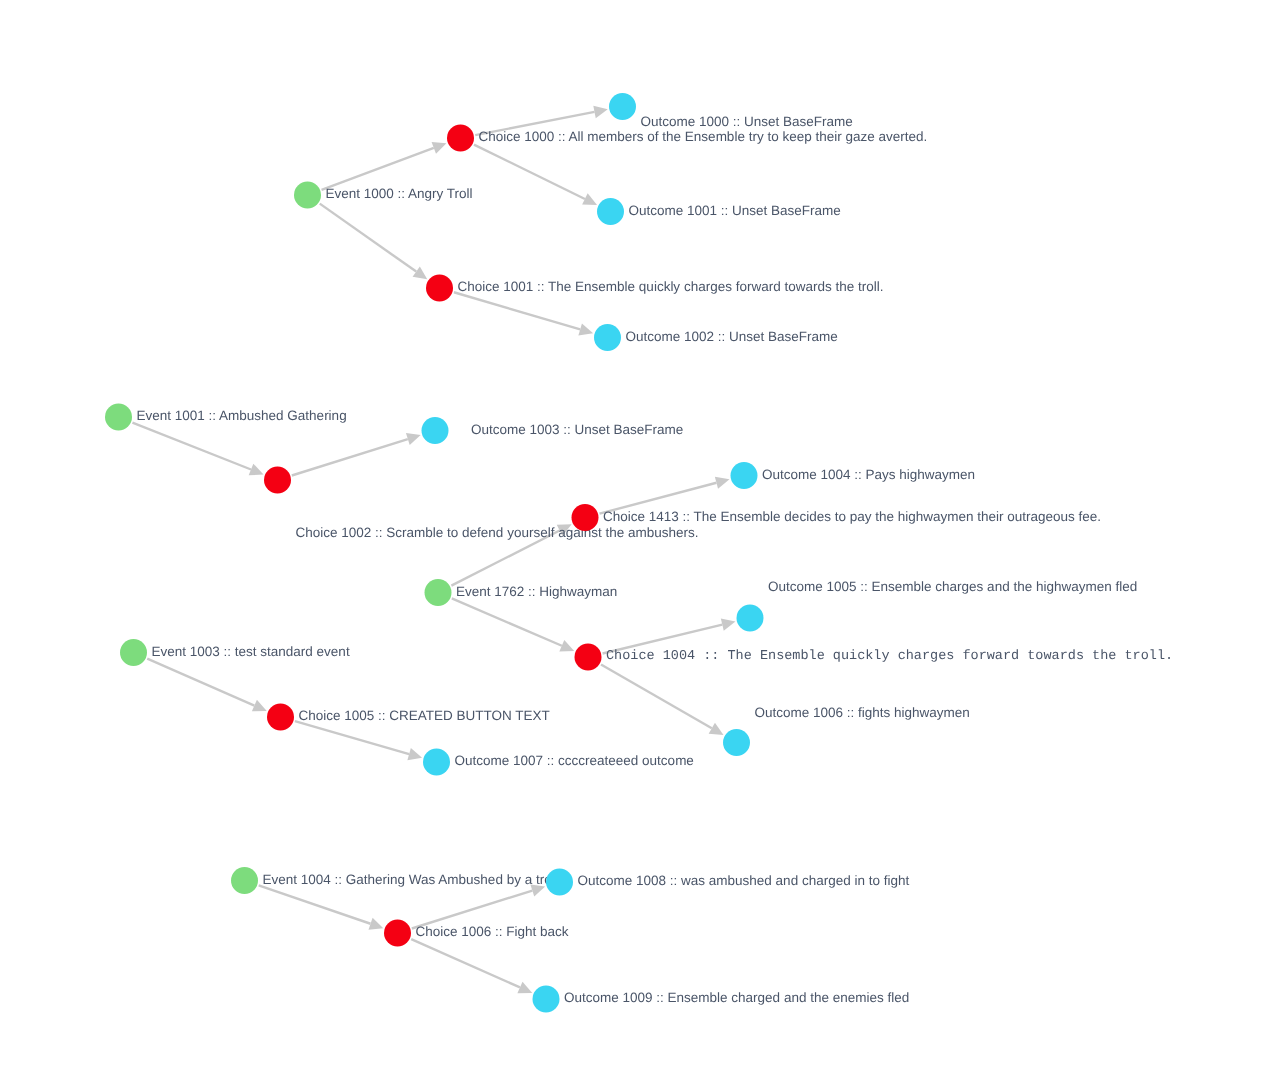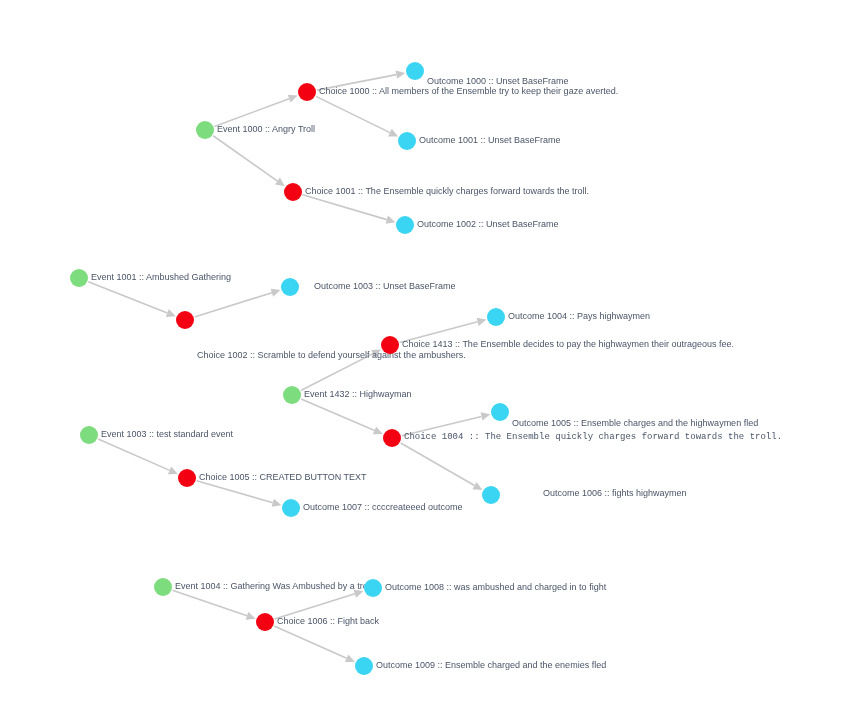--- a/index.html
+++ b/index.html
@@ -98,31 +98,31 @@
       <div class="node-label" style="left: 305px; top: 186px;">Choice 1001 :: The Ensemble quickly charges forward towards the troll.</div>
       <div class="node node-outcome" title="Outcome 1002 :: Unset BaseFrame" style="left: 396px; top: 216px; width: 18px; height: 18px;"></div>
       <div class="node-label" style="left: 417px; top: 219px;">Outcome 1002 :: Unset BaseFrame</div>
       <div class="node node-event" title="Event 1001 :: Ambushed Gathering" style="left: 70px; top: 269px; width: 18px; height: 18px;"></div>
       <div class="node-label" style="left: 91px; top: 272px;">Event 1001 :: Ambushed Gathering</div>
       <div class="node node-choice" title="Choice 1002 :: Scramble to defend yourself against the ambushers." style="left: 176px; top: 311px; width: 18px; height: 18px;"></div>
       <div class="node-label" style="left: 197px; top: 314px; margin-top: 36px;">Choice 1002 :: Scramble to defend yourself against the ambushers.</div>
       <div class="node node-outcome" title="Outcome 1003 :: Unset BaseFrame" style="left: 281px; top: 278px; width: 18px; height: 18px;"></div>
       <div class="node-label" style="left: 314px; top: 281px;">Outcome 1003 :: Unset BaseFrame</div>
       <div class="node node-event" title="Event 1002 :: Highwayman" style="left: 283px; top: 386px; width: 18px; height: 18px;"></div>
-      <div class="node-label" style="left: 304px; top: 389px;">Event 1432 :: Highwayman</div>
+      <div class="node-label" style="left: 304px; top: 389px;">Event 1762 :: Highwayman</div>
       <div class="node node-choice" title="Choice 1003 :: The Ensemble decides to pay the highwaymen their outrageous fee." style="left: 381px; top: 336px; width: 18px; height: 18px;"></div>
       <div class="node-label" style="left: 402px; top: 339px;">Choice 1413 :: The Ensemble decides to pay the highwaymen their outrageous fee.</div>
       <div class="node node-outcome" title="Outcome 1004 :: Pays highwaymen" style="left: 487px; top: 308px; width: 18px; height: 18px;"></div>
       <div class="node-label" style="left: 508px; top: 311px;">Outcome 1004 :: Pays highwaymen</div>
       <div class="node node-choice" title="Choice 1004 :: The Ensemble quickly charges forward towards the troll." style="left: 383px; top: 429px; width: 18px; height: 18px;"></div>
       <div class="node-label" style="left: 404px; top: 432px; font-family: Liberation Mono, monospace;">Choice 1004 :: The Ensemble quickly charges forward towards the troll.</div>
       <div class="node node-outcome" title="Outcome 1005 :: Ensemble charges and the highwaymen fled" style="left: 491px; top: 403px; width: 18px; height: 18px;"></div>
-      <div class="node-label" style="left: 512px; top: 418px;">Outcome 1005 :: Ensemble charges and the highwaymen fled</div>
+      <div class="node-label" style="left: 512px; top: 386px;">Outcome 1005 :: Ensemble charges and the highwaymen fled</div>
       <div class="node node-outcome" title="Outcome 1006 :: fights highwaymen" style="left: 482px; top: 486px; width: 18px; height: 18px;"></div>
-      <div class="node-label" style="left: 503px; top: 488px; margin-left: 40px;">Outcome 1006 :: fights highwaymen</div>
+      <div class="node-label" style="left: 503px; top: 470px;">Outcome 1006 :: fights highwaymen</div>
       <div class="node node-event" title="Event 1003 :: test standard event" style="left: 80px; top: 426px; width: 18px; height: 18px;"></div>
       <div class="node-label" style="left: 101px; top: 429px;">Event 1003 :: test standard event</div>
       <div class="node node-choice" title="Choice 1005 :: CREATED BUTTON TEXT" style="left: 178px; top: 469px; width: 18px; height: 18px;"></div>
       <div class="node-label" style="left: 199px; top: 472px;">Choice 1005 :: CREATED BUTTON TEXT</div>
       <div class="node node-outcome" title="Outcome 1007 :: ccccreateeed outcome" style="left: 282px; top: 499px; width: 18px; height: 18px;"></div>
       <div class="node-label" style="left: 303px; top: 502px;">Outcome 1007 :: ccccreateeed outcome</div>
       <div class="node node-event" title="Event 1004 :: Gathering Was Ambushed by a troll" style="left: 154px; top: 578px; width: 18px; height: 18px;"></div>
       <div class="node-label" style="left: 175px; top: 581px;">Event 1004 :: Gathering Was Ambushed by a troll</div>
       <div class="node node-choice" title="Choice 1006 :: Fight back" style="left: 256px; top: 613px; width: 18px; height: 18px;"></div>
       <div class="node-label" style="left: 277px; top: 616px;">Choice 1006 :: Fight back</div>

